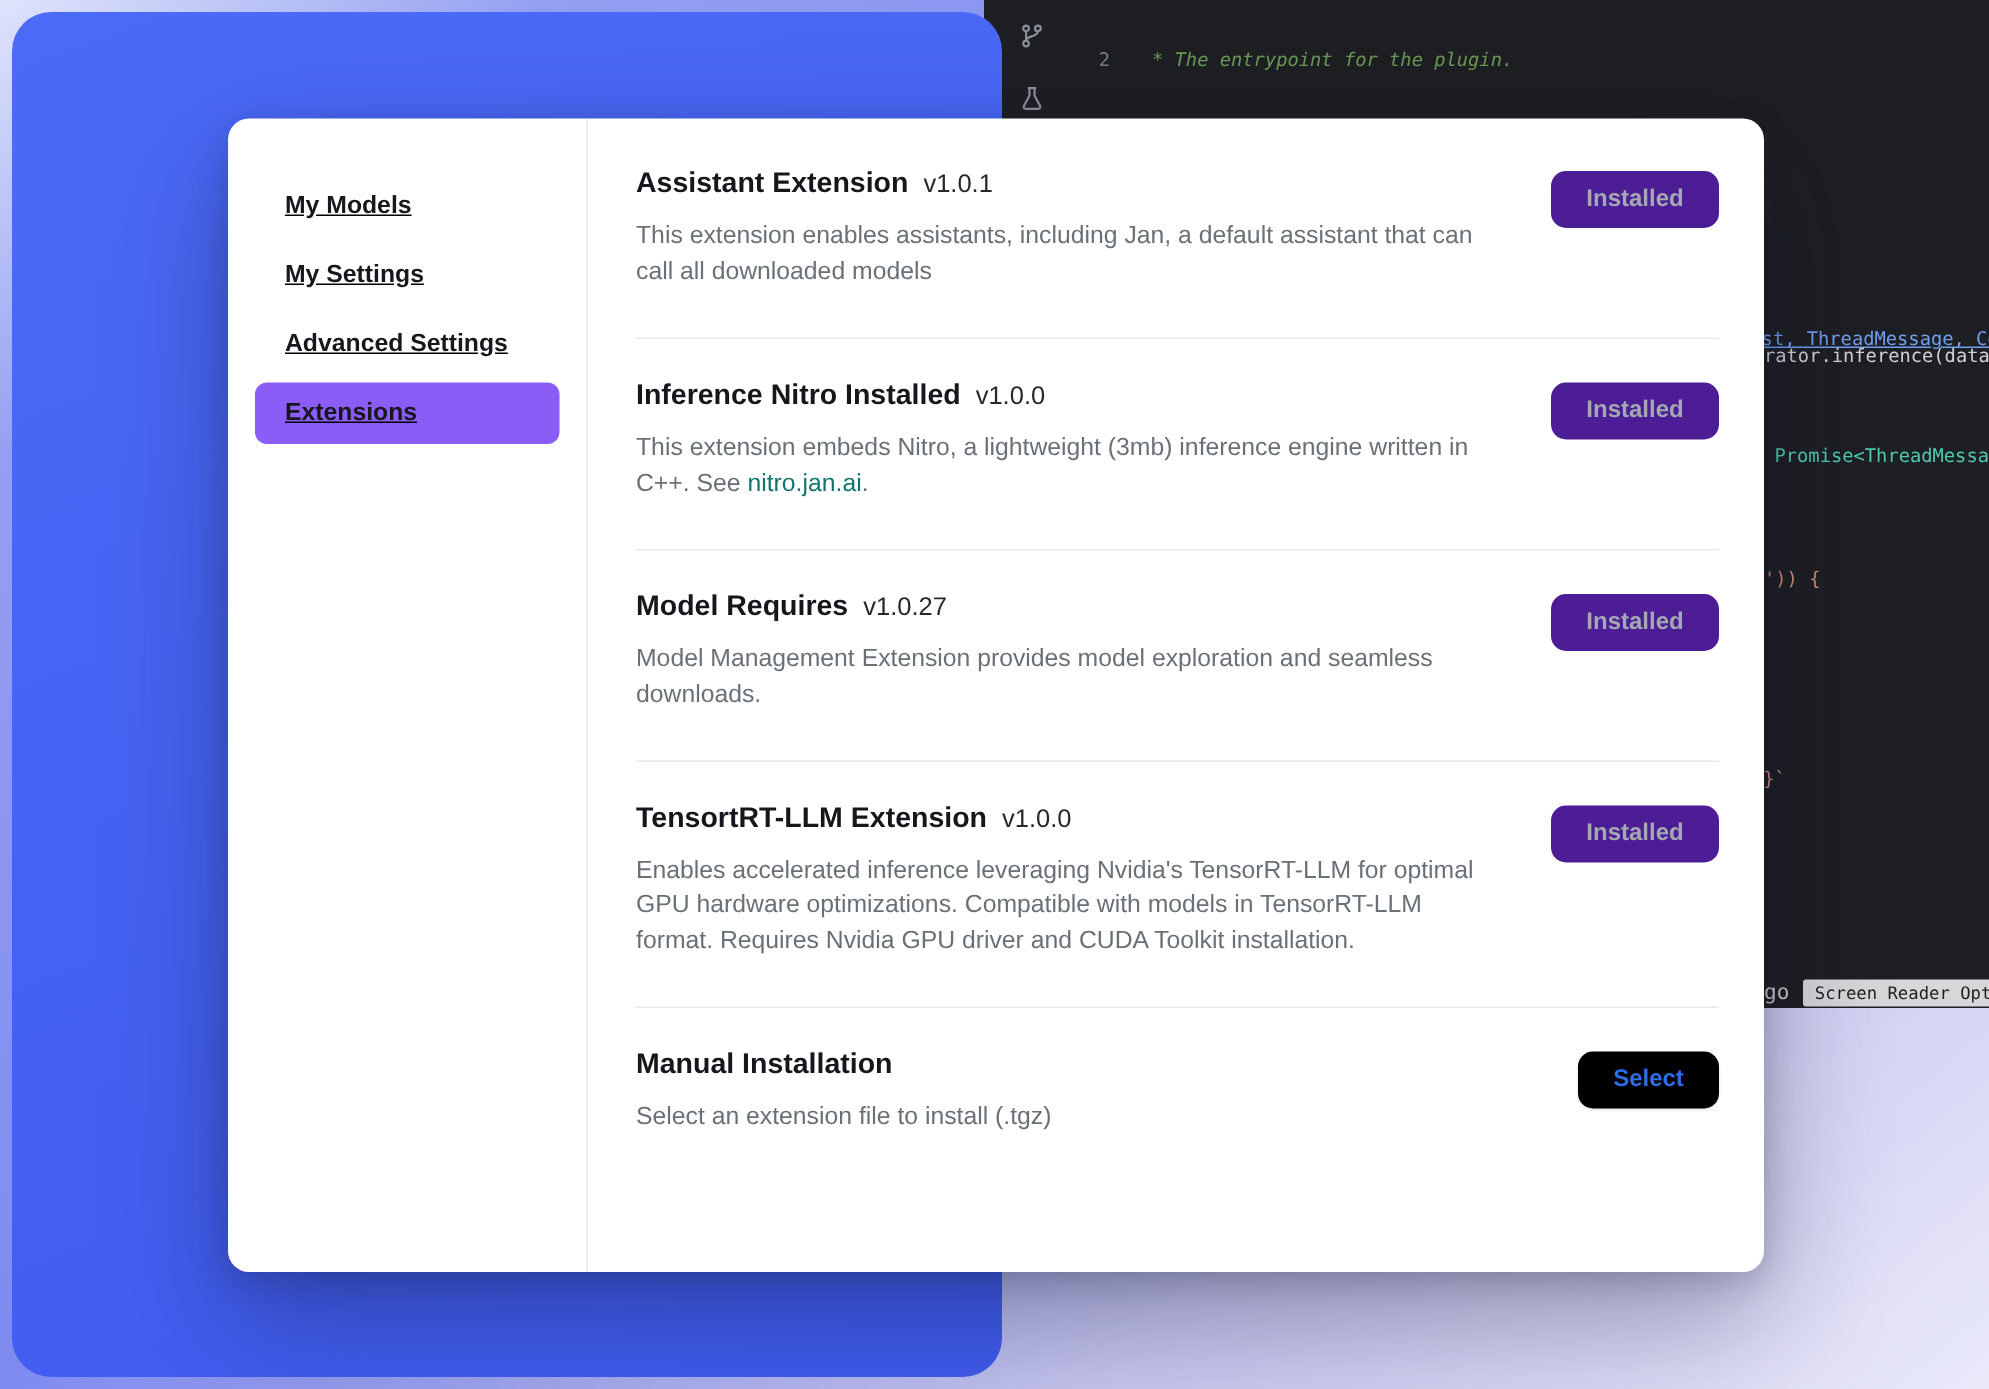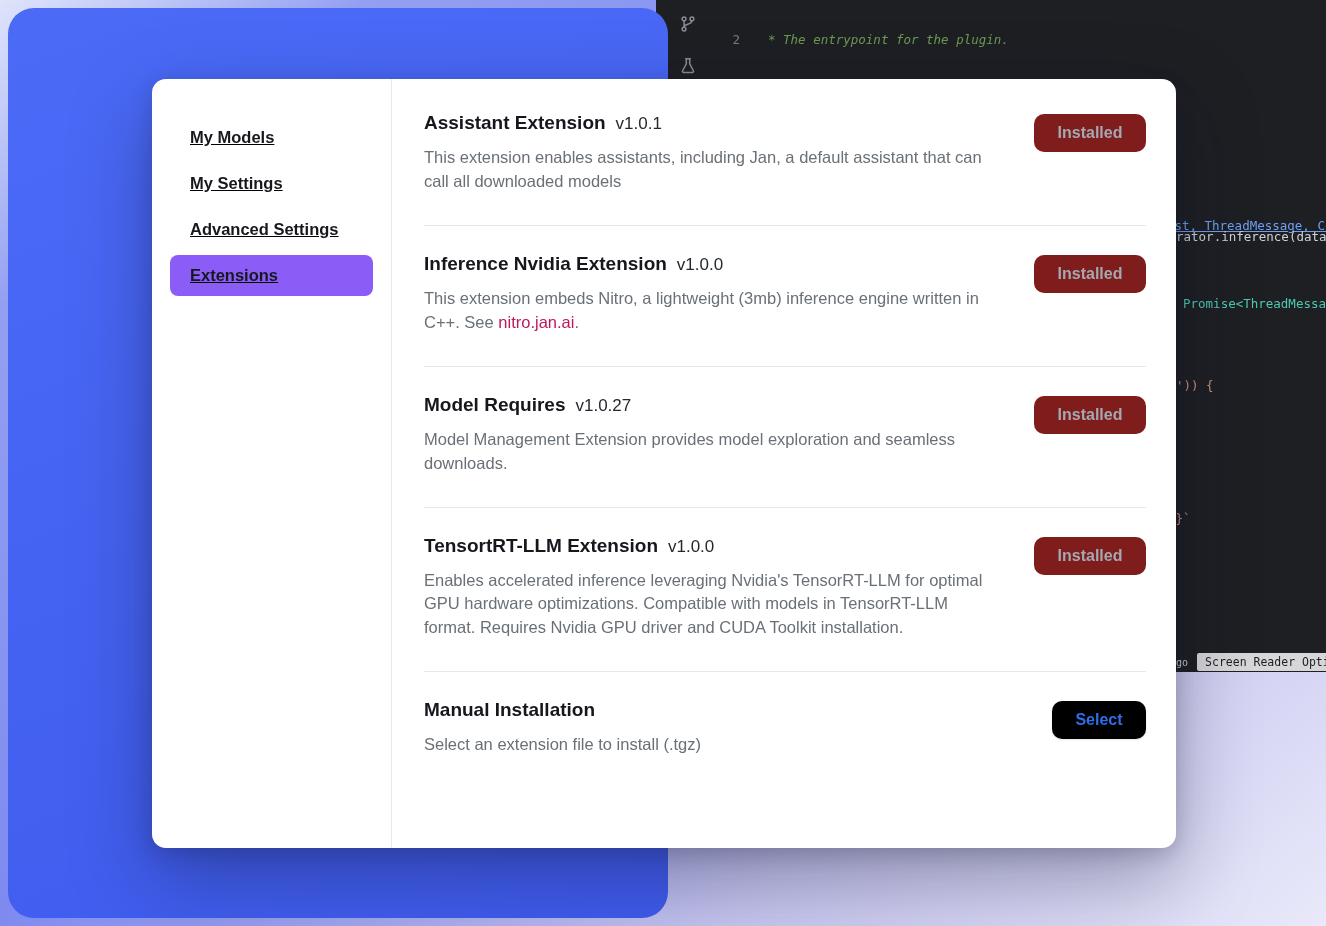--- a/index.html
+++ b/index.html
@@ -25,21 +25,21 @@
   .tok-comment { color:#6a9955; font-style:italic; }
   .tok-keyword { color:#c586c0; }
   .tok-plain { color:#d4d4d4; }
   .tok-ident { color:#6f9ff0; text-decoration:underline; }
   .frag { position:absolute; white-space:nowrap; }
   .frag-0 { left:520px; top:229px; color:#cfd2d6; }
   .frag-1 { left:527px; top:296px; color:#4ec9b0; }
   .frag-2 { left:520px; top:378px; color:#ce9178; }
   .frag-3 { left:512px; top:511px; color:#ce9178; }
   .editor-statusbar { position:absolute; left:0; right:0; bottom:0; height:20px; display:flex; align-items:center; padding-left:520px; gap:9px; }
-  .status-left { color:#cfcfcf; font-size:10px; }
+  .status-left { color:#cfcfcf; font-size:14px; }
   .status-chip { background:#d7d7d9; color:#1f1f1f; font-size:11.5px; padding:2px 8px; white-space:nowrap; border-radius:2px; }
 
   
   .blue-panel {
     position:absolute; left:8px; top:8px; width:660px; height:910px;
     border-radius:26px; z-index:2;
     background:linear-gradient(160deg,#4b6bf7 0%,#3f5bee 100%);
   }
 
   
@@ -55,27 +55,27 @@
   }
   .nav-item.active { background:#8b5cf6; }
 
   .content { flex:1; padding:6px 30px 0 32px; overflow:hidden; }
   .ext-section { display:flex; justify-content:space-between; align-items:flex-start; padding:27px 0 31px; border-bottom:1px solid #e7e8ec; }
   .ext-section.last { border-bottom:none;gap:32px; }
   .ext-info { max-width:578px; }
   .ext-title { font-size:19px; font-weight:700; color:#15171c; }
   .ext-title .version { font-weight:400; font-size:17px; color:#24292f; margin-left:10px; }
   .ext-desc { margin-top:12px; font-size:16.5px; line-height:1.45; color:#6a7077; }
-  .ext-desc a { color:#be185d; text-decoration:none; cursor:pointer;text-align:center; }
+  .ext-desc a { color:#0f766e; text-decoration:none; cursor:pointer;text-align:center; }
   .btn {
     border:none; border-radius:10px; padding:10px 18px; min-width:112px;
     font-family:"Liberation Sans", sans-serif; font-size:16px; font-weight:600;
     margin-top:2px; flex-shrink:0;
   }
-  .btn.installed { background:#7f1d1d; color:#a3a8b1; cursor:default; }
+  .btn.installed { background:#4c1d95; color:#a3a8b1; cursor:default; }
   .btn.select { background:#000000; color:#2e6de8; min-width:94px; cursor:pointer; box-shadow:0 1px 2px rgba(30,40,90,.12); }
 </style>
 </head>
 <body>
 
 <div class="editor">
   <div class="activity-icons">
     <span>
       <svg width="18" height="18" viewBox="0 0 16 16">
         <circle cx="4.5" cy="3.5" r="1.7"></circle>
@@ -126,21 +126,21 @@
     <section class="ext-section">
       <div class="ext-info">
         <h3 class="ext-title"><span>Assistant Extension</span><span class="version">v1.0.1</span></h3>
         <p class="ext-desc">This extension enables assistants, including Jan, a default assistant that can call all downloaded models</p>
       </div>
       <button class="btn installed">Installed</button>
     </section>
 
     <section class="ext-section">
       <div class="ext-info">
-        <h3 class="ext-title"><span>Inference Nvidia Extension</span><span class="version">v1.0.0</span></h3>
+        <h3 class="ext-title"><span>Inference Nitro Installed</span><span class="version">v1.0.0</span></h3>
         <p class="ext-desc"><span>This extension embeds Nitro, a lightweight (3mb) inference engine written in C++. See </span><a>nitro.jan.ai</a><span>.</span></p>
       </div>
       <button class="btn installed">Installed</button>
     </section>
 
     <section class="ext-section">
       <div class="ext-info">
         <h3 class="ext-title"><span>Model Requires</span><span class="version">v1.0.27</span></h3>
         <p class="ext-desc">Model Management Extension provides model exploration and seamless downloads.</p>
       </div>

